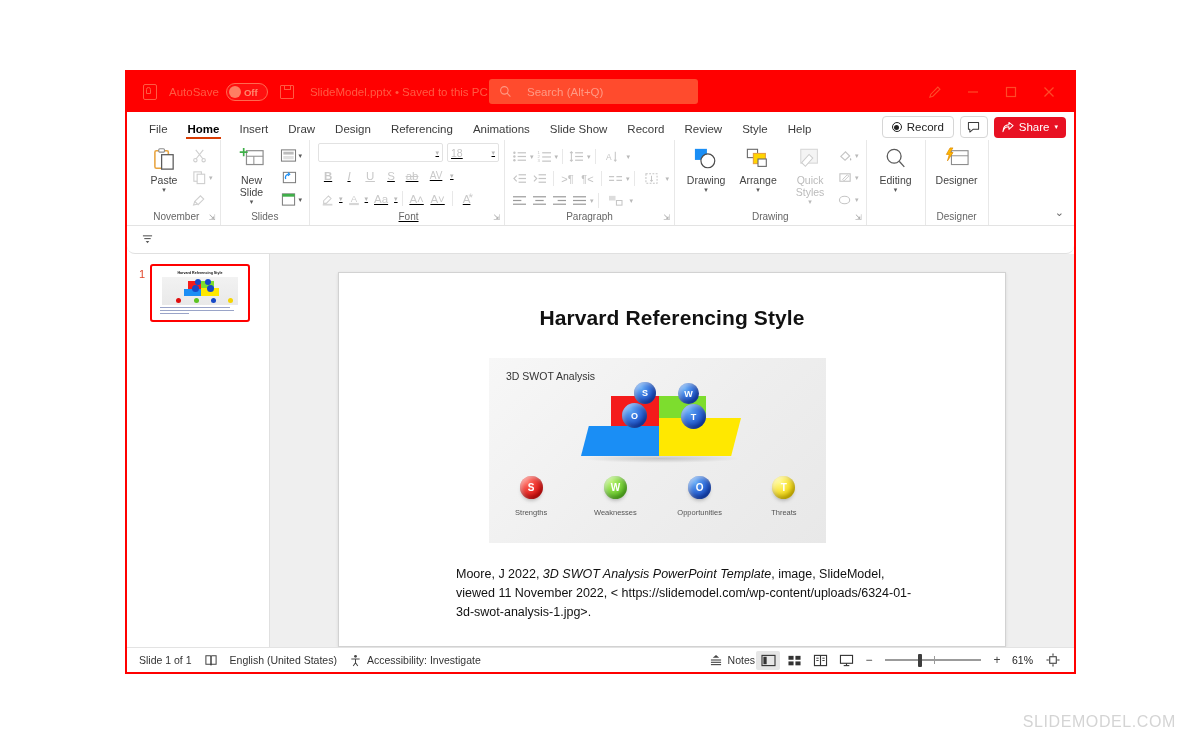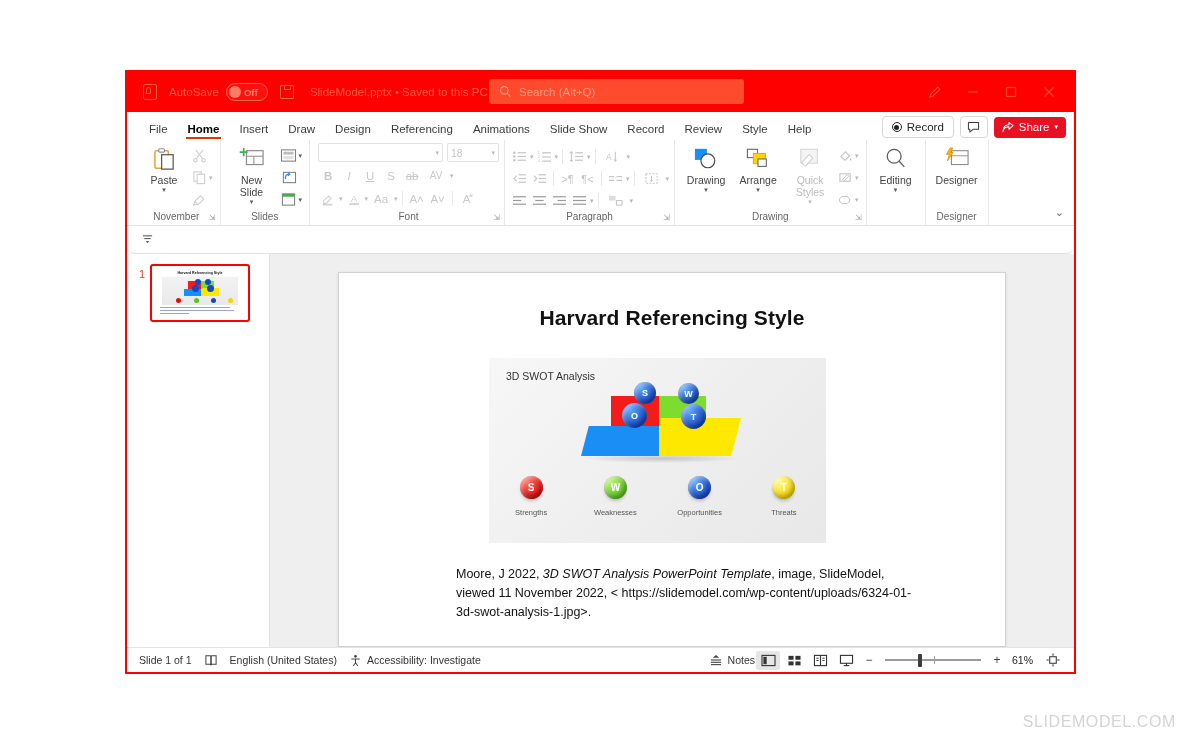--- a/index.html
+++ b/index.html
@@ -35,22 +35,22 @@
     background:#ff0f0f;
   }
   .toggle .knob{width:12px;height:12px;border-radius:50%;background:#ff7e63;margin-left:2px;}
   .toggle .state{font-size:9.5px;color:#ff8a70;margin-left:3px;font-weight:bold;}
   .save-icon{margin-left:12px;width:14px;height:14px;border:1.5px solid #ff5a43;
     border-radius:1px;position:relative;box-sizing:border-box;}
   .save-icon:before{content:"";position:absolute;left:3px;top:-1px;width:7px;height:5px;
     border:1.5px solid #ff5a43;box-sizing:border-box;}
   .doc-title{color:#ff5a43;font-size:11.5px;margin-left:16px;white-space:nowrap;}
   .searchbox{
-    position:absolute;left:362px;top:7px;width:255px;height:25px;
-    background:#ff4b2d;border-radius:3px;display:flex;align-items:center;
+    position:absolute;left:362px;top:7px;width:209px;height:25px;
+    background:#ff4b2d;border-radius:3px;display:flex;align-items:center;gap:8px;
   }
   .searchbox .mag{margin-left:10px;}
   .searchbox .ph{color:#ff9a85;font-size:11.5px;margin-left:7px;}
   .tb-right{position:absolute;right:6px;top:0;height:40px;display:flex;align-items:center;}
   .tb-btn{width:38px;height:30px;display:flex;align-items:center;justify-content:center;
     color:#ff4a28;font-size:13px;}
 
   
   .tabrow{
     height:28px;background:#fff;display:flex;align-items:flex-end;
@@ -413,21 +413,21 @@
                   <rect x="2.5" y="2" width="13" height="12" fill="#fff" stroke="#7d7d7d" stroke-width="1.1"></rect>
                   <rect x="2.5" y="2" width="13" height="3" fill="#3faf49"></rect>
                 </svg>
               <span class="chev dark">▾</span>
             </div>
           </div>
         </div>
         <div class="group-label">Slides</div>
       </div>
 
-      <div class="group" style="padding-left:8px;">
+      <div class="group" style="padding-left:8px;text-decoration:underline;">
         <div class="group-body" style="flex-direction:column;">
           <div style="display:flex;align-items:center;">
             <div class="fontname">
               <span class="chev">▾</span>
             </div>
             <div class="fontsize">
               <span>18</span>
               <span class="chev">▾</span>
             </div>
           </div>

